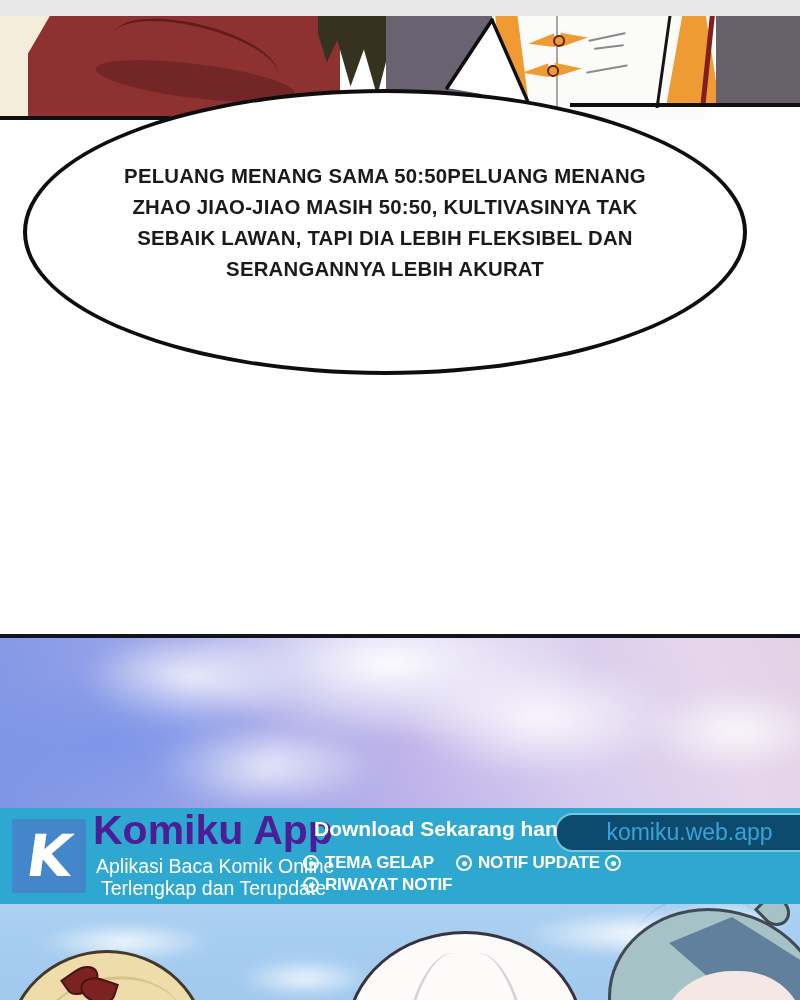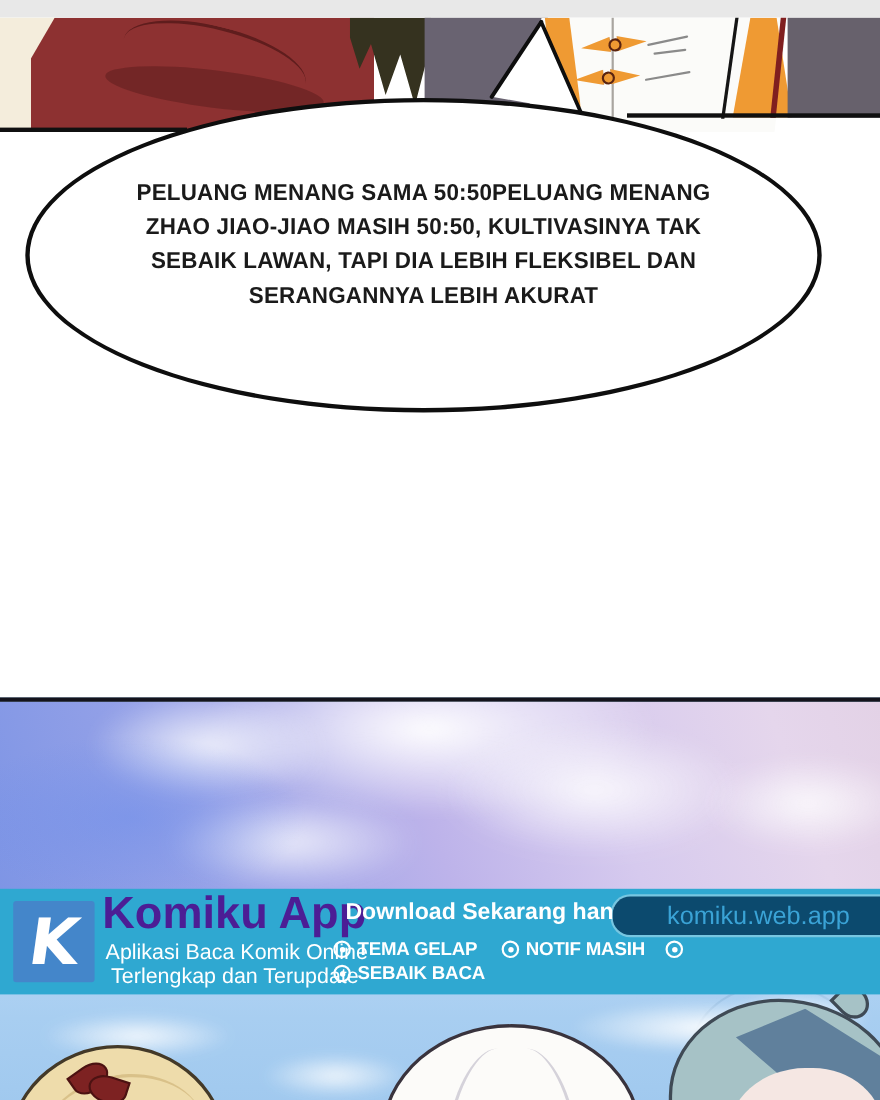--- a/index.html
+++ b/index.html
@@ -213,25 +213,25 @@
     <div class="abs" id="url-pill">
       <span id="url-text">komiku.web.app</span>
     </div>
     <div class="abs" id="features">
       <div class="feature">
         <span class="radio-dot"></span>
         <span class="feature-label">TEMA GELAP</span>
       </div>
       <div class="feature">
         <span class="radio-dot"></span>
-        <span class="feature-label">NOTIF MASIH</span>
-      </div>
-      <div class="feature">
-        <span class="radio-dot"></span>
-      </div>
-      <div class="feature">
-        <span class="radio-dot"></span>
-        <span class="feature-label">SEBAIK BACA</span>
+        <span class="feature-label">NOTIF UPDATE</span>
+      </div>
+      <div class="feature">
+        <span class="radio-dot"></span>
+      </div>
+      <div class="feature">
+        <span class="radio-dot"></span>
+        <span class="feature-label">RIWAYAT NOTIF</span>
       </div>
     </div>
   </div>
 
 </div>
 
 </body></html>

